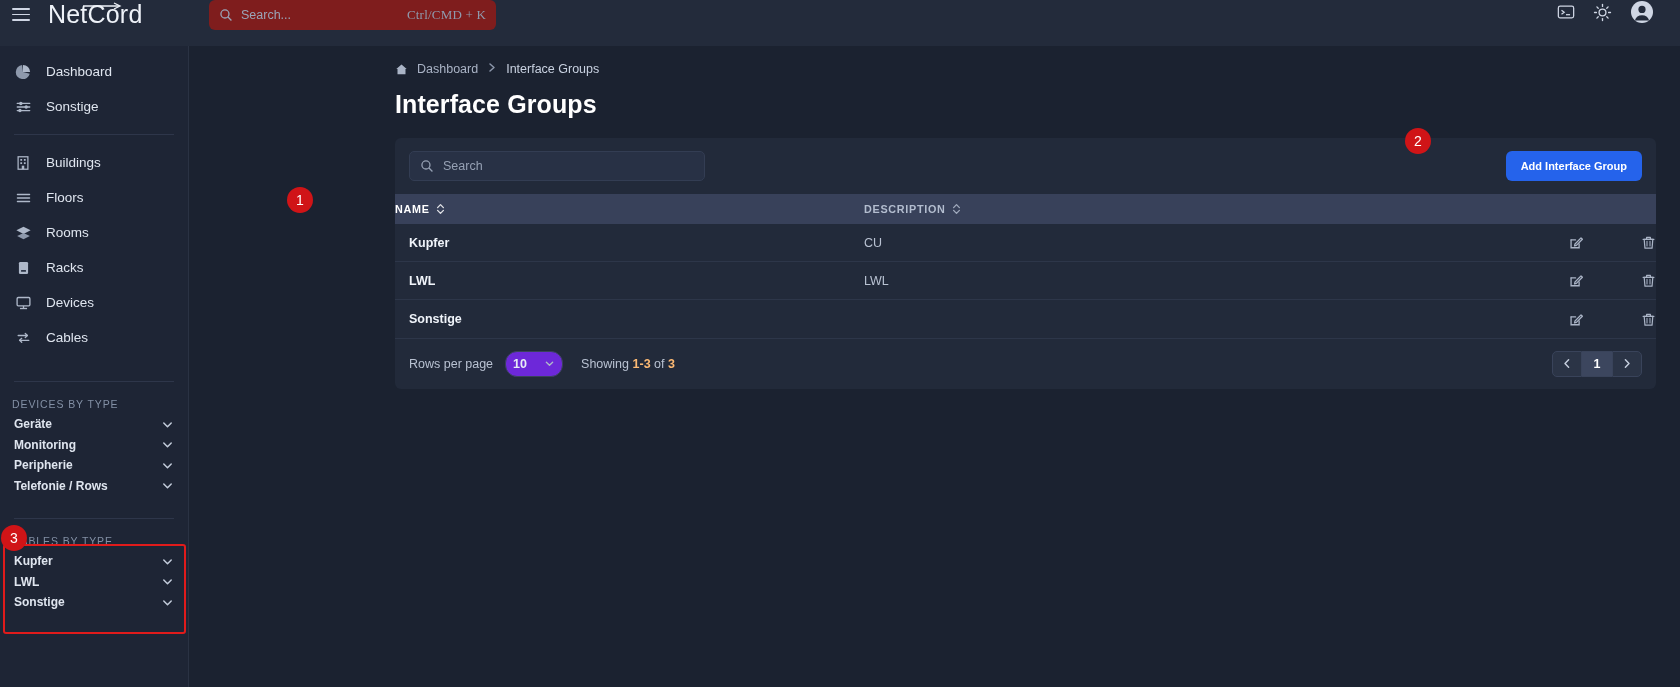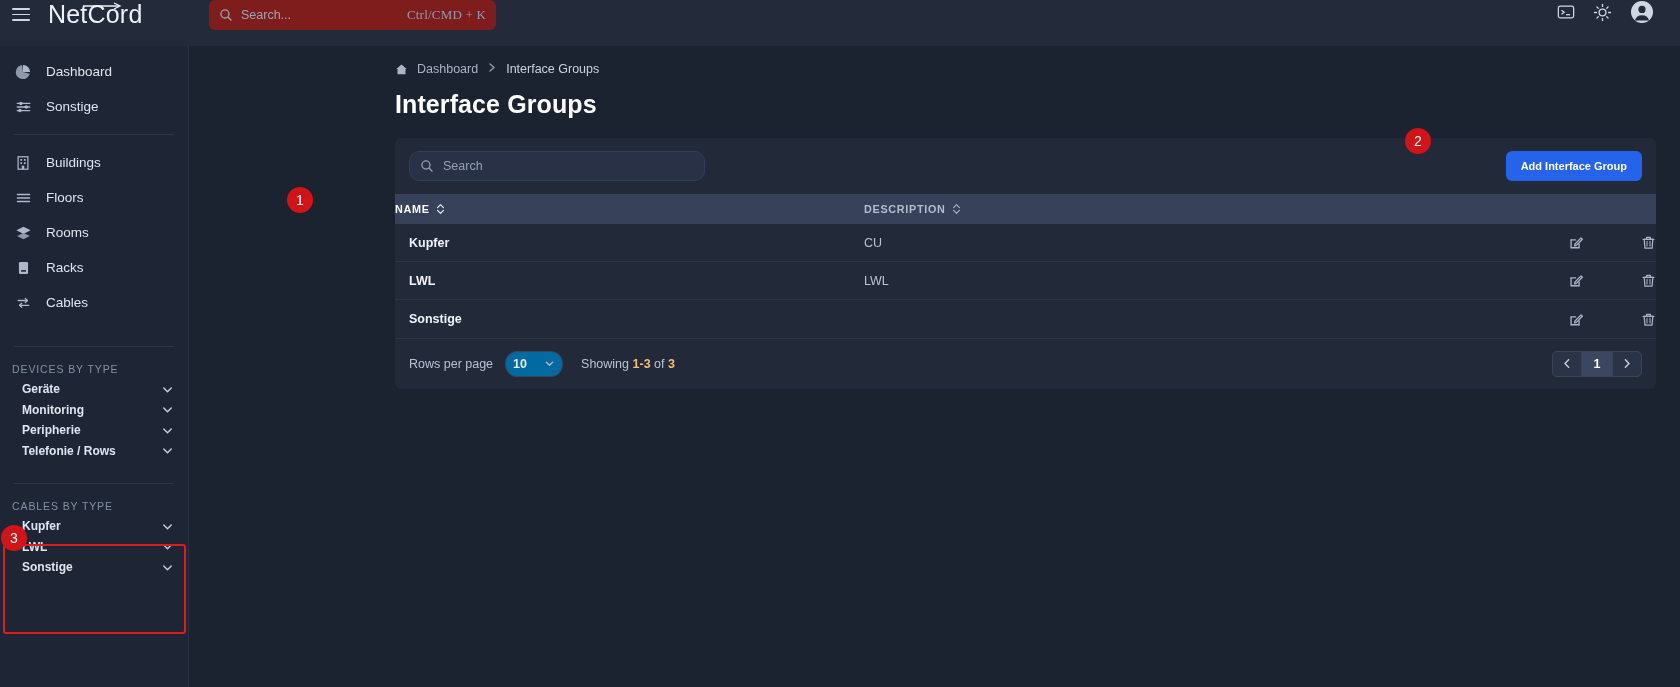--- a/index.html
+++ b/index.html
@@ -138,21 +138,20 @@
   }
   .group-item {
     display: flex;
     align-items: center;
     height: 20.5px;
     padding: 0 14px;
     cursor: pointer;
     font-size: 12px;
     font-weight: bold;
     color: #dfe5ef;
-    margin-left: 8px;
   }
   .group-item .lbl { flex: 1; }
   .group-item .chev { color: #c3ccdb; display: flex; align-items: center; }
 
   .sb-section-devices { margin-top: 2px; }
   .sb-section-cables { margin-top: 0px; }
 
   
   .annot-box {
     position: absolute;
@@ -210,21 +209,21 @@
   .card-toolbar {
     display: flex;
     align-items: center;
     padding: 13px 14px;
   }
   .tbl-search {
     width: 296px;
     height: 30px;
     background: #283145;
     border: 1px solid #333d53;
-    border-radius: 10px;
+    border-radius: 5px;
     display: flex;
     align-items: center;
     gap: 9px;
     padding: 0 10px;
     cursor: text;
   }
   .tbl-search .ph { font-size: 12.5px; color: #96a1b4; }
 
   .btn-primary {
     margin-left: auto;
@@ -273,21 +272,21 @@
 
   .card-footer {
     display: flex;
     align-items: center;
     padding: 12px 14px;
     gap: 12px;
   }
   .rpp-label { font-size: 12.5px; color: #b9c2d2; }
   .rpp-select {
     width: 58px; height: 26px;
-    background: #0369a1;
+    background: #6d28d9;
     border: 1px solid #39435a;
     border-radius: 12px;
     display: flex; align-items: center; justify-content: space-between;
     padding: 0 7px;
     font-size: 12.5px;
     font-weight: bold;
     color: #e7ecf5;
     cursor: pointer;
   }
   .showing { font-size: 12.5px; color: #b9c2d2; margin-left: 6px; }
@@ -449,20 +448,30 @@
       <div class="nav-item">
         <span class="ic">
           <svg width="15" height="16" viewBox="0 0 18 18">
             <rect x="3.5" y="1.8" width="11" height="14.4" rx="1.6" fill="#aeb8c9"></rect>
             <rect x="6" y="11.4" width="6" height="2" rx="0.6" fill="#2b3446"></rect>
           </svg>
         </span>
         <span>Racks</span>
       </div>
 
+      <div class="nav-item">
+        <span class="ic">
+          <svg width="17" height="16" viewBox="0 0 18 18">
+            <rect x="1.8" y="2.8" width="14.4" height="9.4" rx="1.3" fill="none" stroke="#aeb8c9" stroke-width="1.5"></rect>
+            <line x1="9" y1="12.4" x2="9" y2="15" stroke="#aeb8c9" stroke-width="1.5"></line>
+            <line x1="5" y1="15.2" x2="13" y2="15.2" stroke="#aeb8c9" stroke-width="1.5"></line>
+          </svg>
+        </span>
+        <span>Devices</span>
+      </div>
 
       <div class="nav-item">
         <span class="ic">
           <svg width="17" height="16" viewBox="0 0 18 18">
             <g stroke="#aeb8c9" stroke-width="1.5" fill="none" stroke-linecap="round" stroke-linejoin="round">
               <path d="M3 6.2 H13.2"></path>
                 <polyline points="11,4 13.4,6.2 11,8.4"></polyline>
               <path d="M15 11.6 H4.8"></path>
                 <polyline points="7,9.4 4.6,11.6 7,13.8"></polyline>
             </g>

